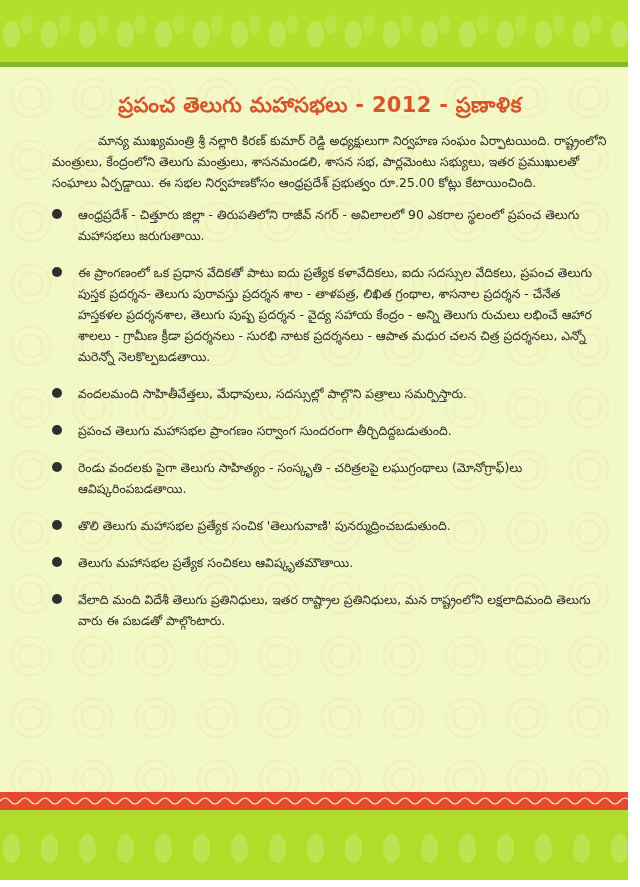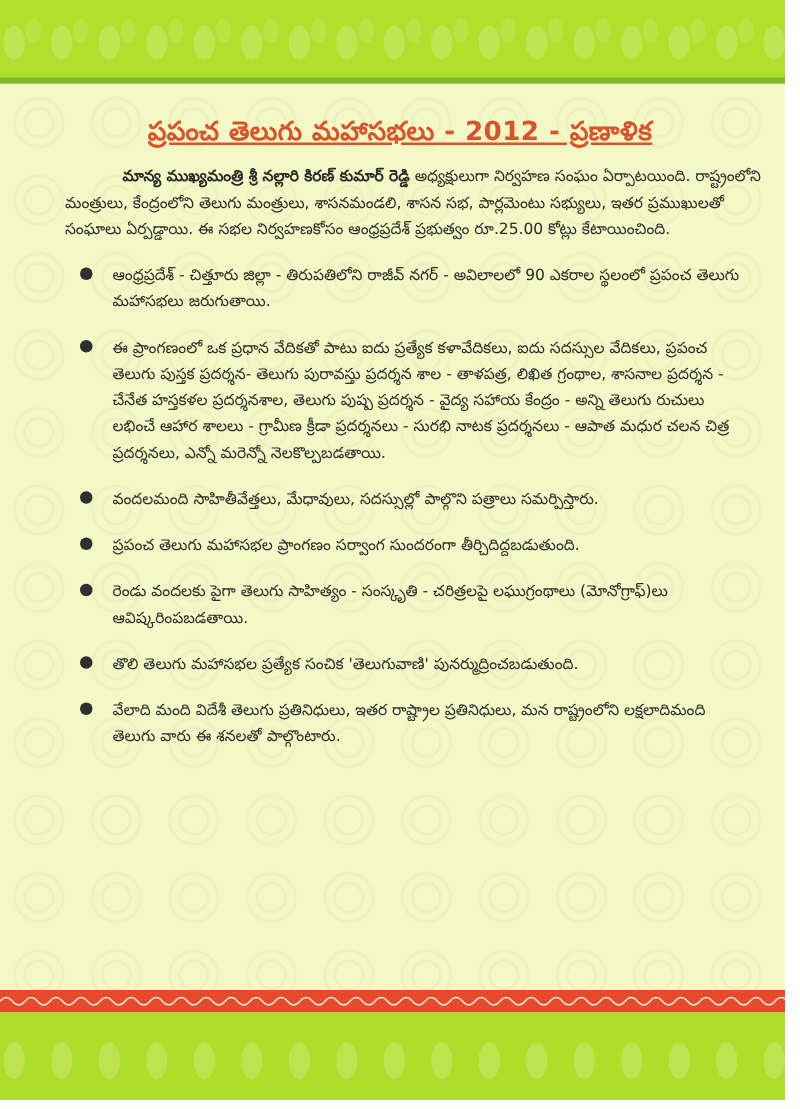--- a/index.html
+++ b/index.html
@@ -37,29 +37,28 @@
     position:absolute; left:0; top:810px; width:628px; height:70px;
     background:#aedd2a;
     background-image:
       radial-gradient(ellipse 14px 24px at 30% 55%, rgba(255,255,255,0.18) 60%, transparent 62%);
     background-size:38px 70px;
   }
   .title {
     position:absolute; left:0; width:640px; top:93px;
     text-align:center; color:#d9542a; font-weight:bold; font-size:21px;
     letter-spacing:0.3px;
-    text-decoration:underline;
   }
   .content {
     position:absolute; left:52px; top:130px; width:560px;
     font-size:12.4px; color:#2a2a2a; line-height:21px;
   }
   .intro { text-indent:46px; margin:0 0 11px 0; }
-  .intro b { font-weight:bold; }
-  ul { list-style:none; margin:16px; padding:0; }
+  .intro b { font-weight:normal; }
+  ul { list-style:none; margin:4px; padding:0; }
   li { position:relative; padding-left:22px; margin-bottom:16px; }
   li .bullet {
     position:absolute; left:-4px; top:5px; width:10px; height:10px;
     border-radius:50%; background:#2f2f2f;
   }
 </style>
 </head>
 <body>
 
 <div class="page">
@@ -77,15 +76,16 @@
 
 <div class="content">
   <p class="intro"><b>మాన్య ముఖ్యమంత్రి శ్రీ నల్లారి కిరణ్ కుమార్ రెడ్డి</b><span> అధ్యక్షులుగా నిర్వహణ సంఘం ఏర్పాటయింది. రాష్ట్రంలోని మంత్రులు, కేంద్రంలోని తెలుగు మంత్రులు, శాసనమండలి, శాసన సభ, పార్లమెంటు సభ్యులు, ఇతర ప్రముఖులతో సంఘాలు ఏర్పడ్డాయి.  ఈ సభల నిర్వహణకోసం ఆంధ్రప్రదేశ్ ప్రభుత్వం రూ.25.00 కోట్లు కేటాయించింది.</span></p>
   <ul>
     <li><span class="bullet"></span><span>ఆంధ్రప్రదేశ్ - చిత్తూరు జిల్లా - తిరుపతిలోని రాజీవ్ నగర్ - అవిలాలలో 90 ఎకరాల స్థలంలో ప్రపంచ తెలుగు మహాసభలు జరుగుతాయి.</span></li>
     <li><span class="bullet"></span><span>ఈ ప్రాంగణంలో ఒక ప్రధాన వేదికతో పాటు ఐదు ప్రత్యేక కళావేదికలు, ఐదు సదస్సుల వేదికలు, ప్రపంచ తెలుగు పుస్తక ప్రదర్శన- తెలుగు పురావస్తు ప్రదర్శన శాల - తాళపత్ర, లిఖిత గ్రంథాల, శాసనాల ప్రదర్శన - చేనేత హస్తకళల ప్రదర్శనశాల, తెలుగు పుష్ప ప్రదర్శన - వైద్య సహాయ కేంద్రం - అన్ని తెలుగు రుచులు లభించే ఆహార శాలలు - గ్రామీణ క్రీడా ప్రదర్శనలు - సురభి నాటక ప్రదర్శనలు - ఆపాత మధుర చలన చిత్ర ప్రదర్శనలు, ఎన్నో మరెన్నో నెలకొల్పబడతాయి.</span></li>
     <li><span class="bullet"></span><span>వందలమంది సాహితీవేత్తలు, మేధావులు, సదస్సుల్లో పాల్గొని పత్రాలు సమర్పిస్తారు.</span></li>
     <li><span class="bullet"></span><span>ప్రపంచ తెలుగు మహాసభల ప్రాంగణం సర్వాంగ సుందరంగా తీర్చిదిద్దబడుతుంది.</span></li>
     <li><span class="bullet"></span><span>రెండు వందలకు పైగా తెలుగు సాహిత్యం - సంస్కృతి - చరిత్రలపై లఘుగ్రంథాలు (మోనోగ్రాఫ్)లు ఆవిష్కరింపబడతాయి.</span></li>
     <li><span class="bullet"></span><span>తొలి తెలుగు మహాసభల ప్రత్యేక సంచిక 'తెలుగువాణి' పునర్ముద్రించబడుతుంది.</span></li>
-    <li><span class="bullet"></span><span>వేలాది మంది విదేశీ తెలుగు ప్రతినిధులు, ఇతర రాష్ట్రాల ప్రతినిధులు, మన రాష్ట్రంలోని లక్షలాదిమంది తెలుగు వారు ఈ శనలతో పాల్గొంటారు.</span></li>
+    <li><span class="bullet"></span><span>తెలుగు మహాసభల ప్రత్యేక సంచికలు ఆవిష్కృతమౌతాయి.</span></li>
+    <li><span class="bullet"></span><span>వేలాది మంది విదేశీ తెలుగు ప్రతినిధులు, ఇతర రాష్ట్రాల ప్రతినిధులు, మన రాష్ట్రంలోని లక్షలాదిమంది తెలుగు వారు ఈ పబడతో పాల్గొంటారు.</span></li>
   </ul>
 </div>
 
 </body></html>

